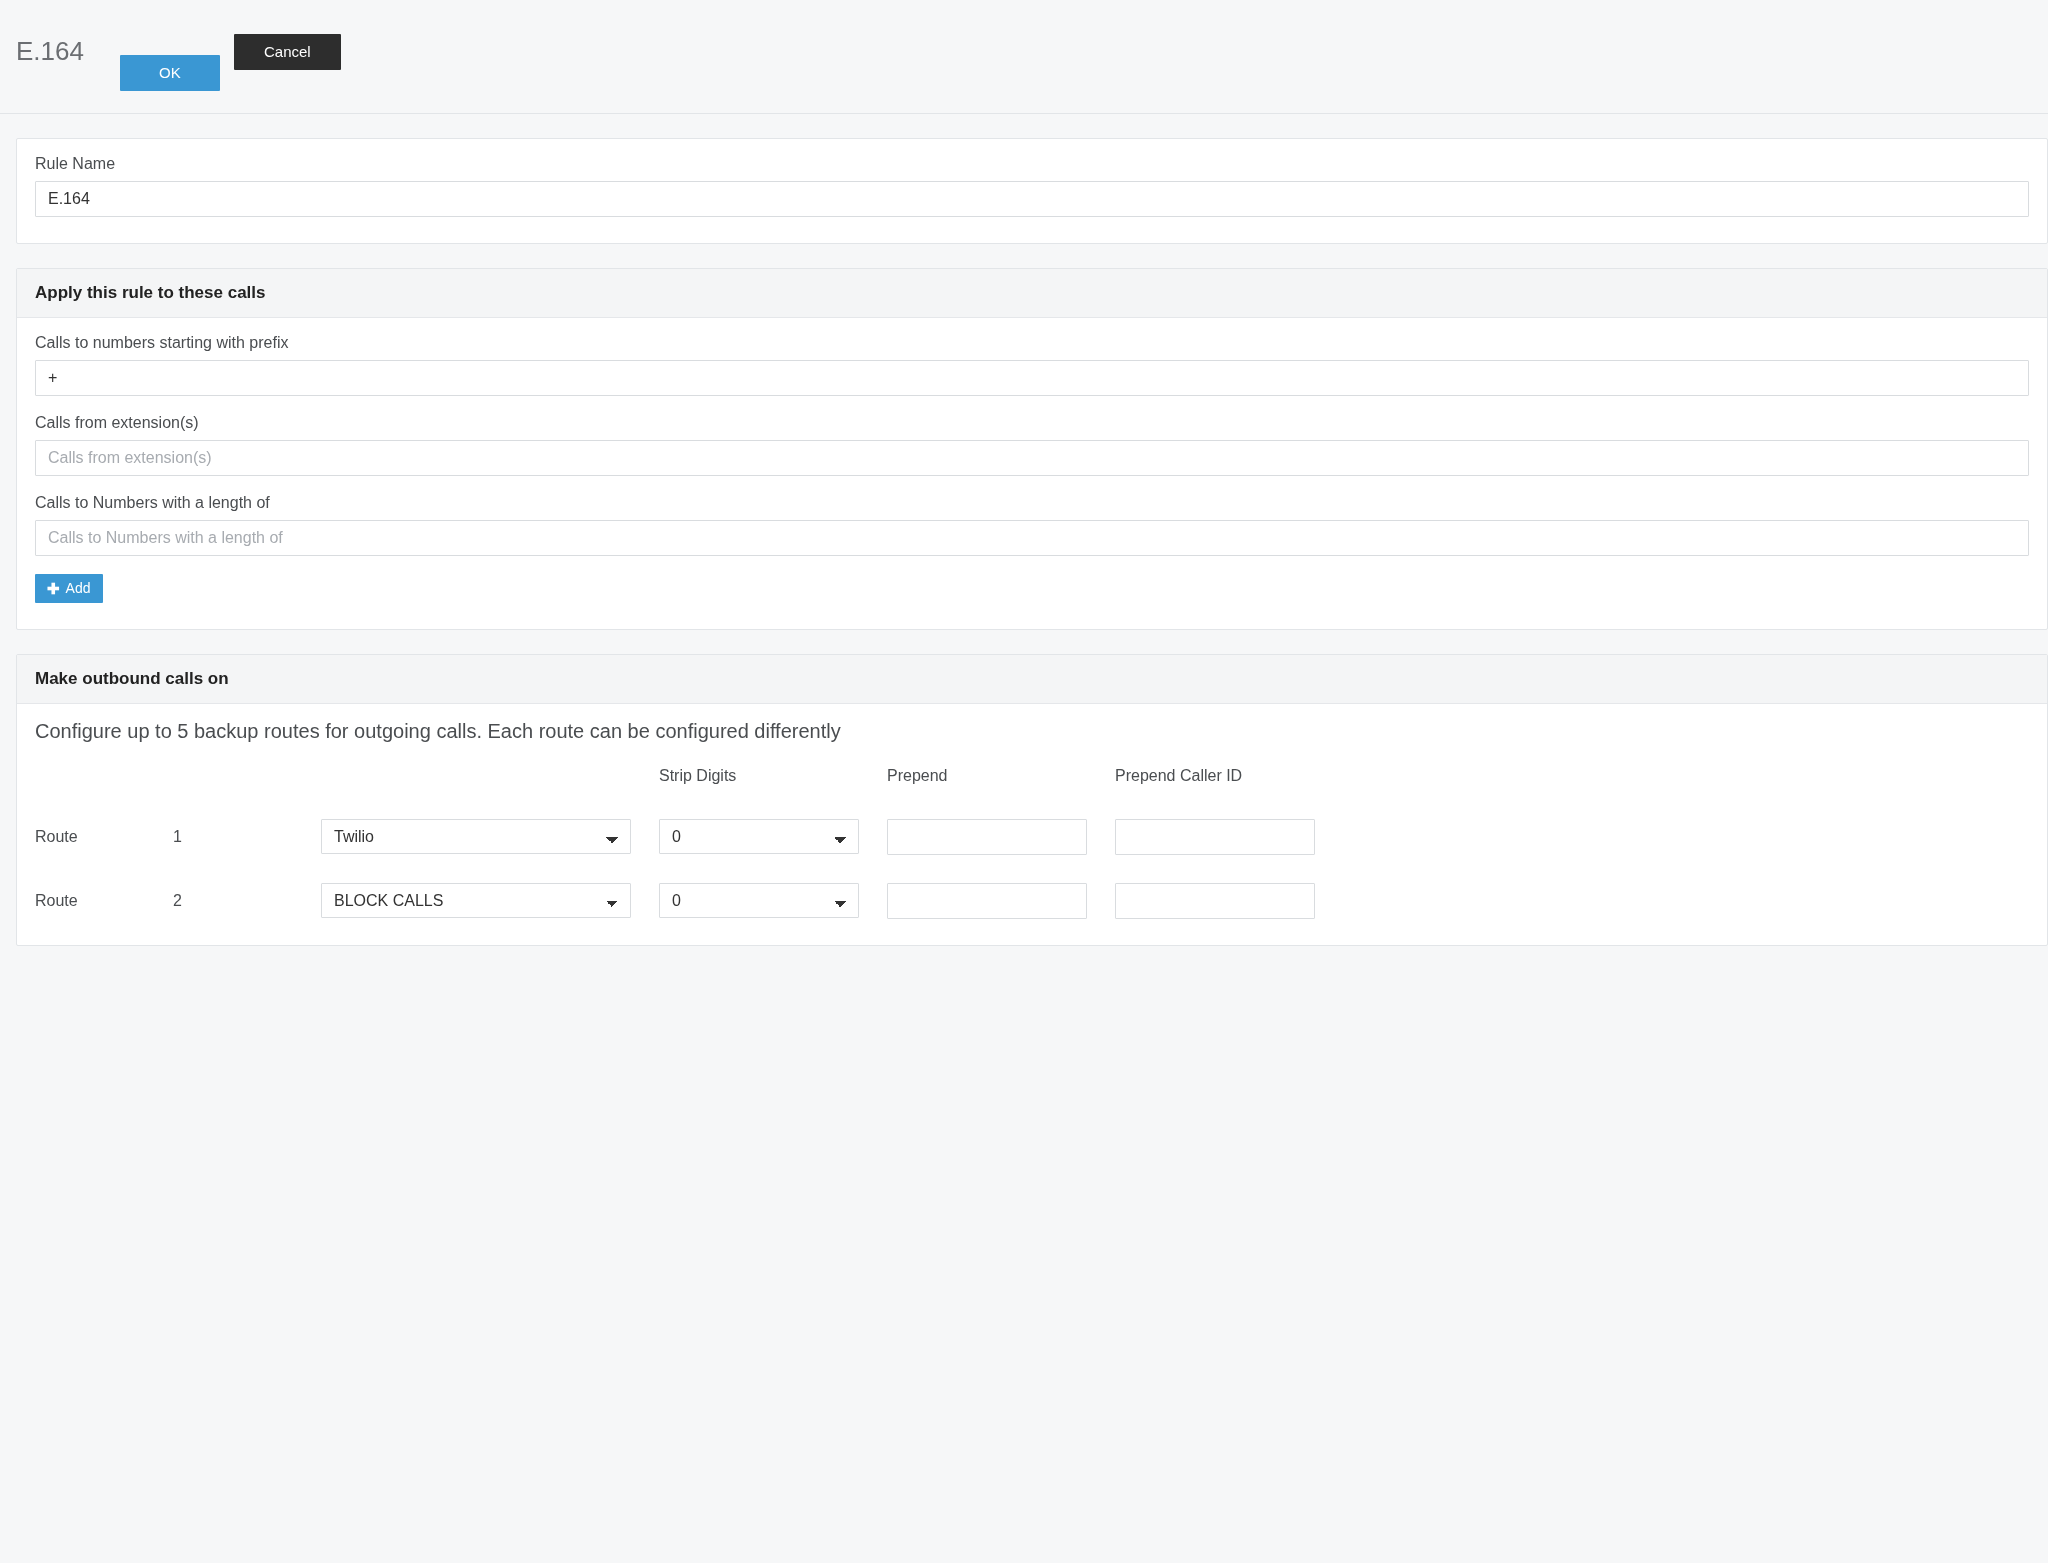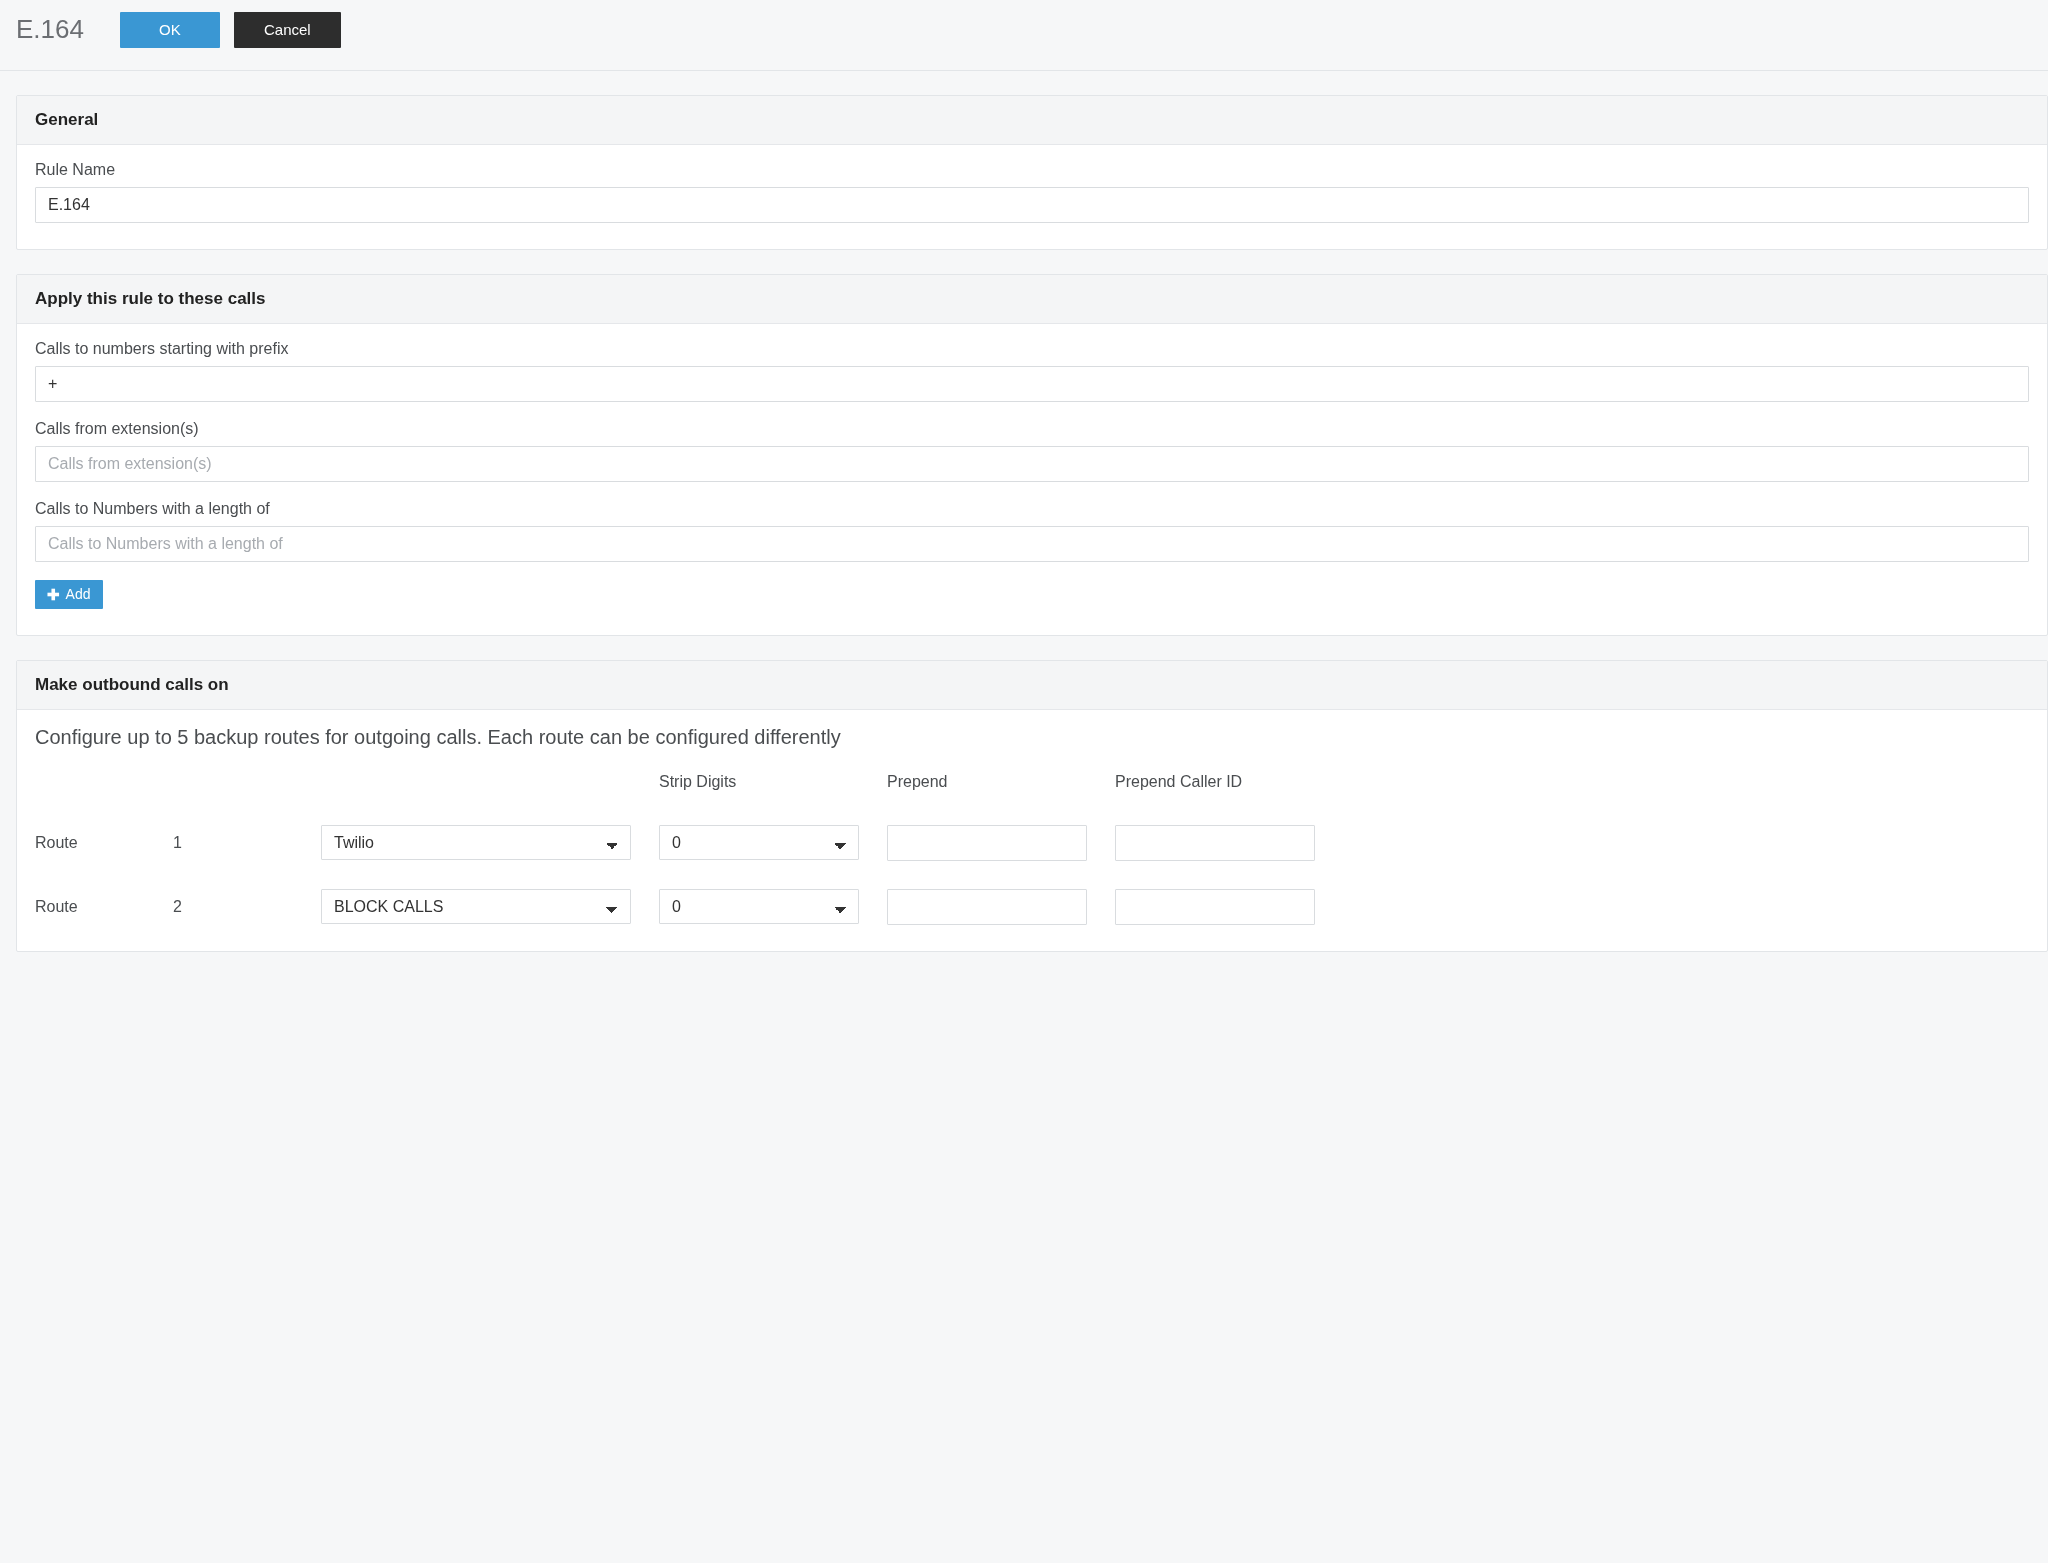--- a/index.html
+++ b/index.html
@@ -31,21 +31,21 @@
       display: inline-flex;
       align-items: center;
       justify-content: center;
       padding: 9px 30px;
       font-size: 15px;
       border: none;
       cursor: pointer;
       line-height: 1.2;
       border-radius: 1px;
     }
-    .btn-primary { background: #3a97d3; color: #fff; min-width: 100px;}
+    .btn-primary { background: #3a97d3; color: #fff; min-width: 100px; margin-top: 43px;}
     .btn-dark    { background: #2d2d2d; color: #fff; min-width: 100px;}
     .btn-add     { background: #3a97d3; color: #fff; padding: 6px 12px; font-size: 14px; gap:6px;}
     .btn-add .icon { font-weight: bold; font-size: 15px; line-height: 1; }
 
     
     .content {
       padding: 24px 0 24px 16px; 
     }
 
     .panel {
@@ -126,21 +126,20 @@
 
 <div class="header">
   <span class="header-title">E.164</span>
   <button class="btn btn-primary">OK</button>
   <button class="btn btn-dark">Cancel</button>
 </div>
 
 <div class="content">
 
   <section class="panel">
-    <div class="panel-header">General</div>
     <div class="panel-body">
       <div class="form-group">
         <label class="form-label">Rule Name</label>
         <input class="form-input" type="text" value="E.164" style="">
       </div>
     </div>
   </section>
 
   <section class="panel">
     <div class="panel-header">Apply this rule to these calls</div>

